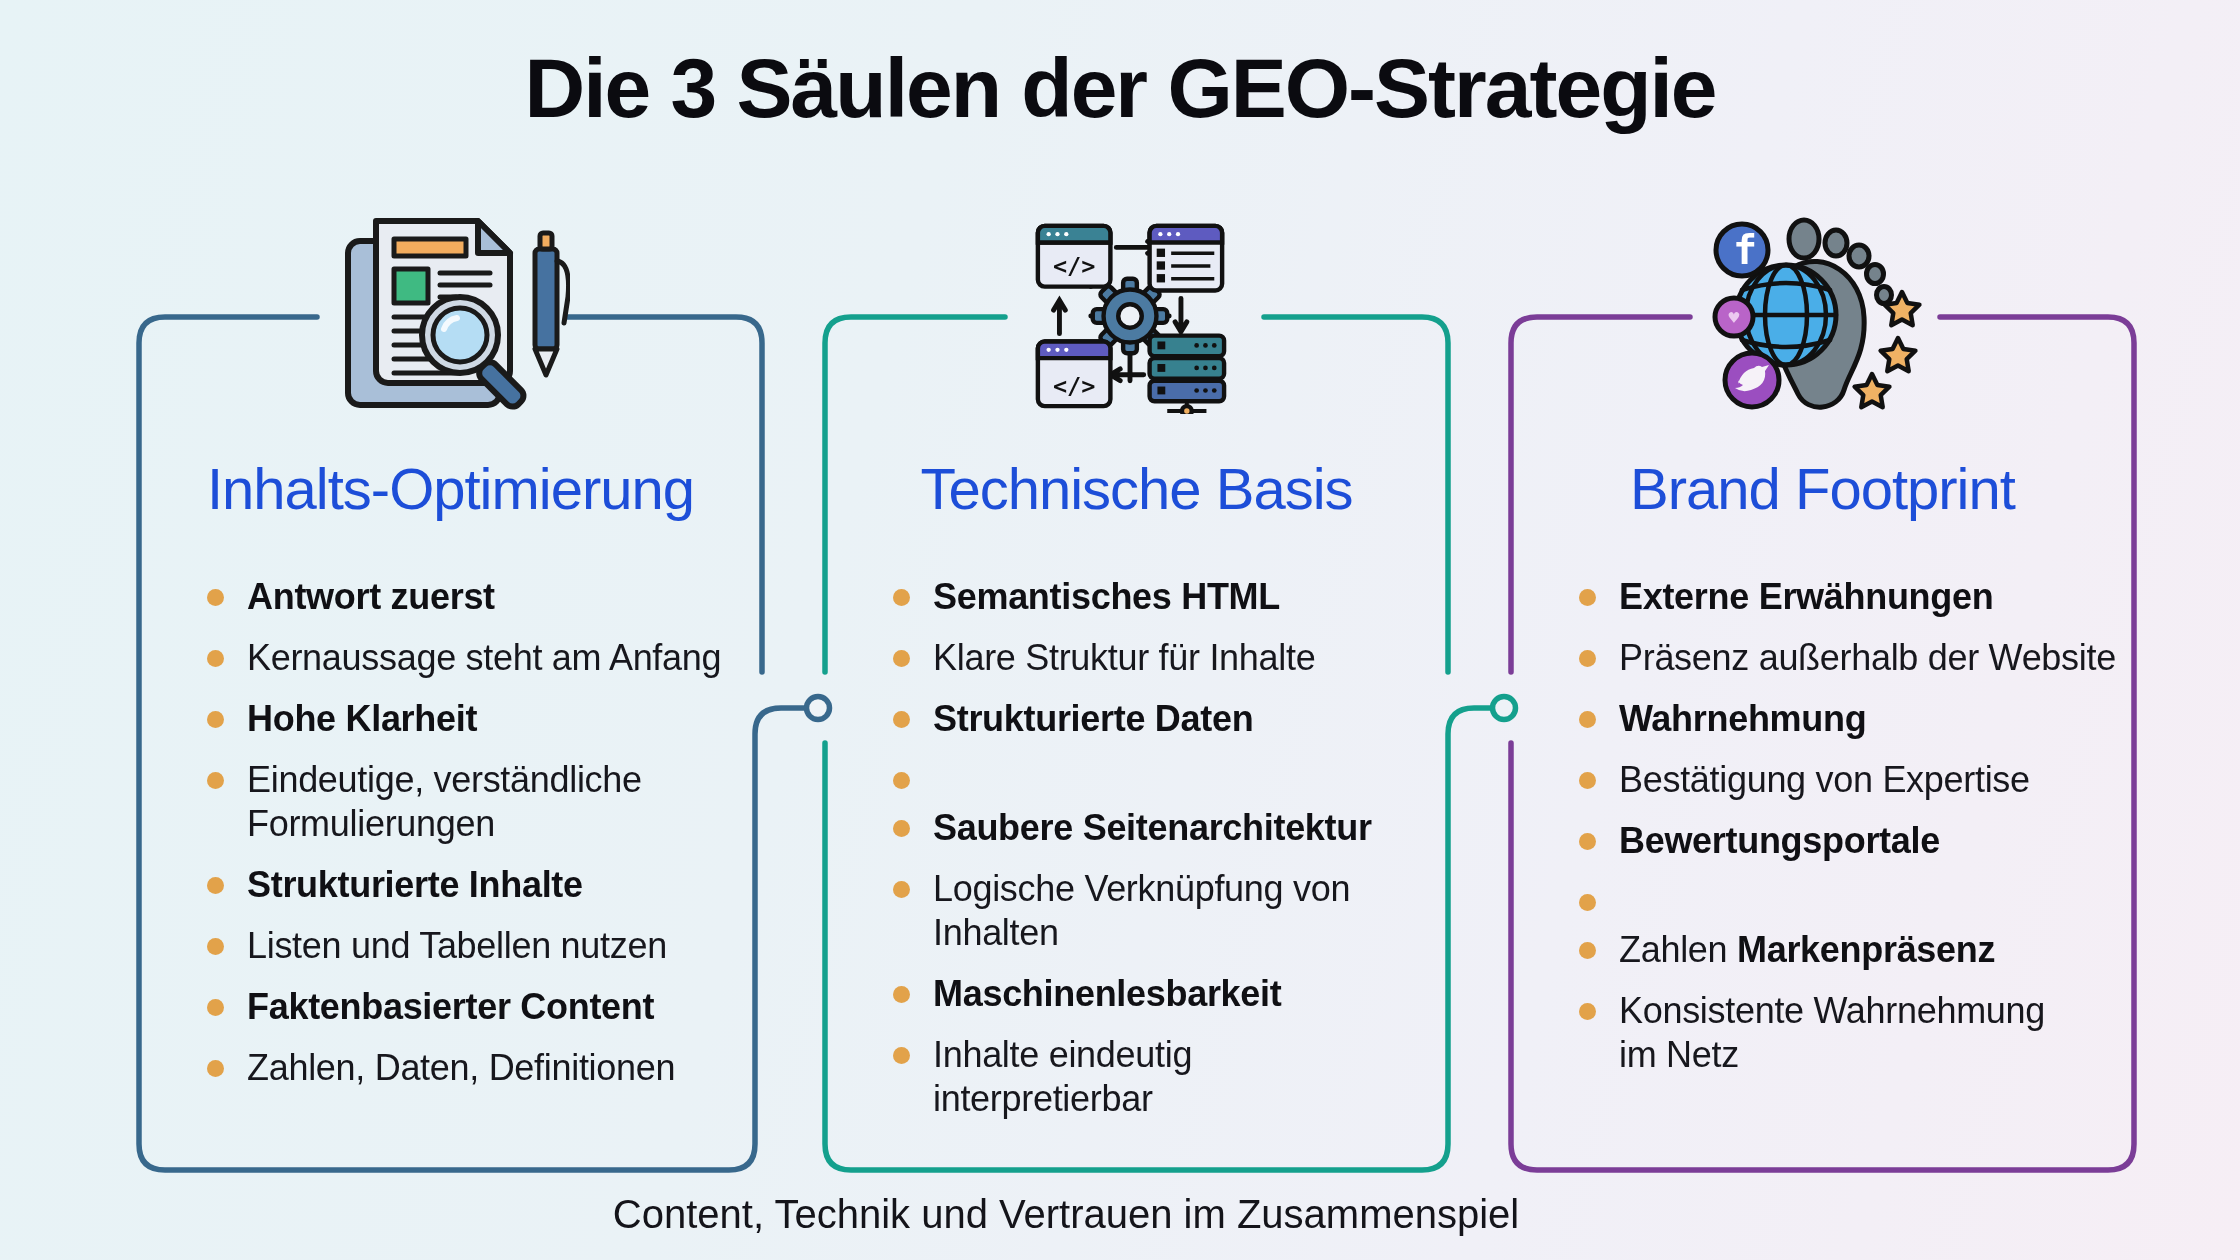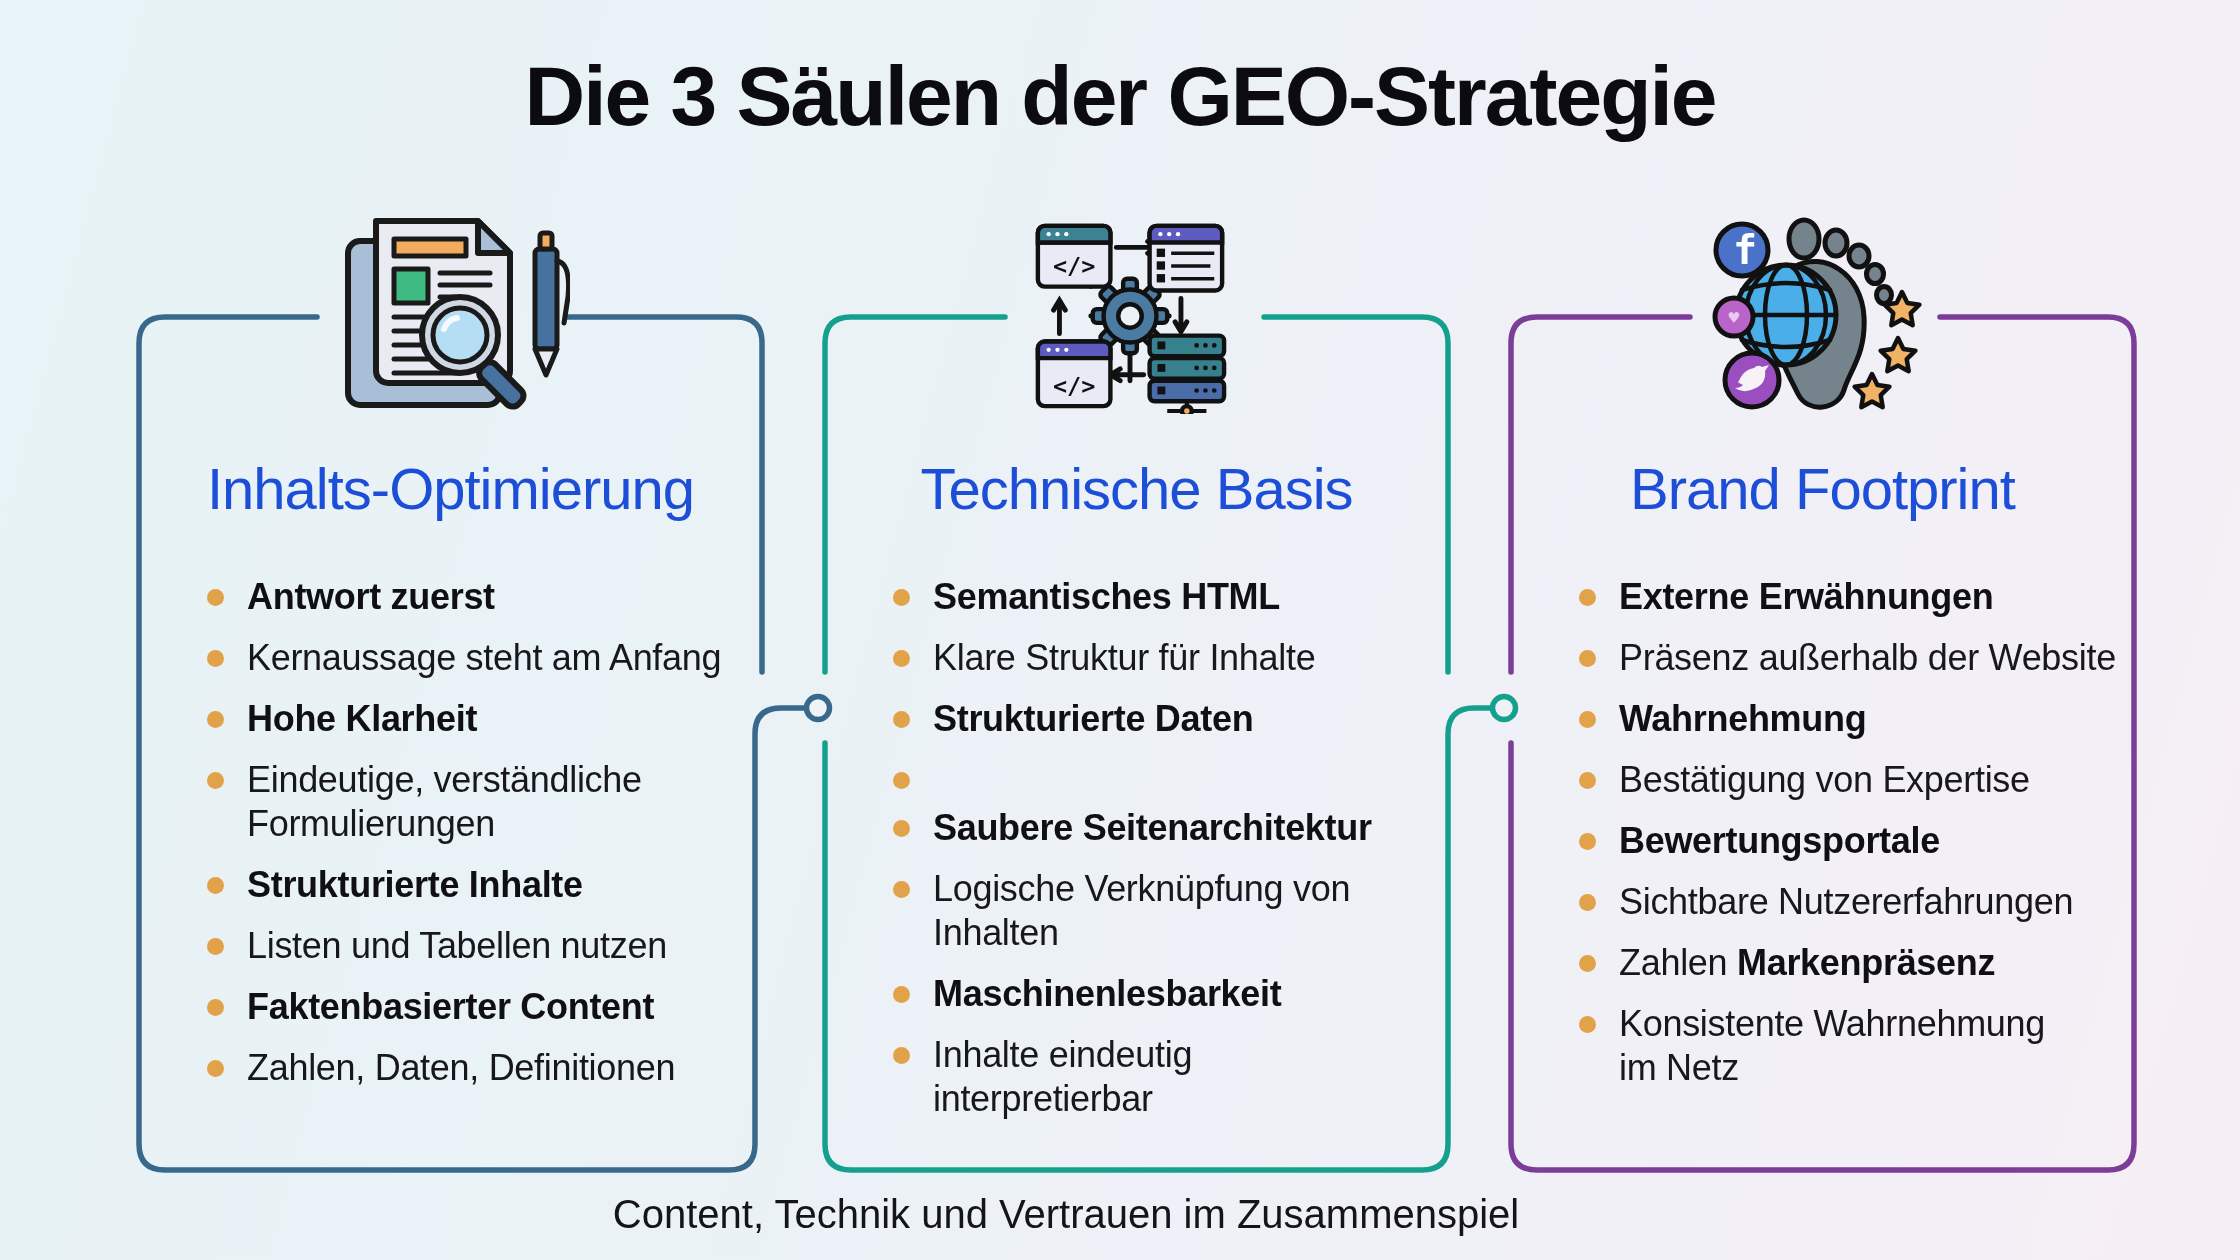--- a/index.html
+++ b/index.html
@@ -3,21 +3,21 @@
 <meta charset="utf-8">
 <style>
   html,body{margin:0;padding:0;}
   body{
     width:2240px;height:1260px;position:relative;overflow:hidden;
     font-family:"Liberation Sans",sans-serif;
     background:linear-gradient(105deg,#e7f3f6 0%,#eaf2f6 38%,#f0f0f7 70%,#f6eef5 100%);
   }
   .abs{position:absolute;}
   #title{
-    top:48px;left:0;width:2240px;text-align:center;
+    top:40px;left:0;width:2240px;text-align:center;
     font-size:84px;font-weight:700;letter-spacing:-2px;color:#0b0b10;
   }
   #borders{top:0;left:0;width:2240px;height:1260px;}
   .card-content{top:317px;width:623px;height:853px;}
   #card-0{left:139px;} #card-1{left:825px;} #card-2{left:1511px;}
   .pillar-heading{
     position:absolute;top:138px;left:0;width:100%;text-align:center;
     font-size:58px;font-weight:500;letter-spacing:-1px;color:#1d4ed8;white-space:pre;
   }
   .pillar-list{
@@ -310,21 +310,20 @@
       <li>
         <span class="dot" style="background: rgb(226, 162, 74);"></span>
         <span class="txt"><span>Bestätigung von Expertise</span></span>
       </li>
       <li>
         <span class="dot" style="background: rgb(226, 162, 74);"></span>
         <span class="txt"><b>Bewertungsportale</b></span>
       </li>
       <li>
         <span class="dot" style="background: rgb(226, 162, 74);"></span>
-        <span class="txt"><span>Sichtbare Nutzererfahrungen</span></span>
       </li>
       <li>
         <span class="dot" style="background: rgb(226, 162, 74);"></span>
         <span class="txt"><span>Zahlen </span><b>Markenpräsenz</b></span>
       </li>
       <li>
         <span class="dot" style="background: rgb(226, 162, 74);"></span>
         <span class="txt"><span>Konsistente Wahrnehmung
 im Netz</span></span>
       </li>

